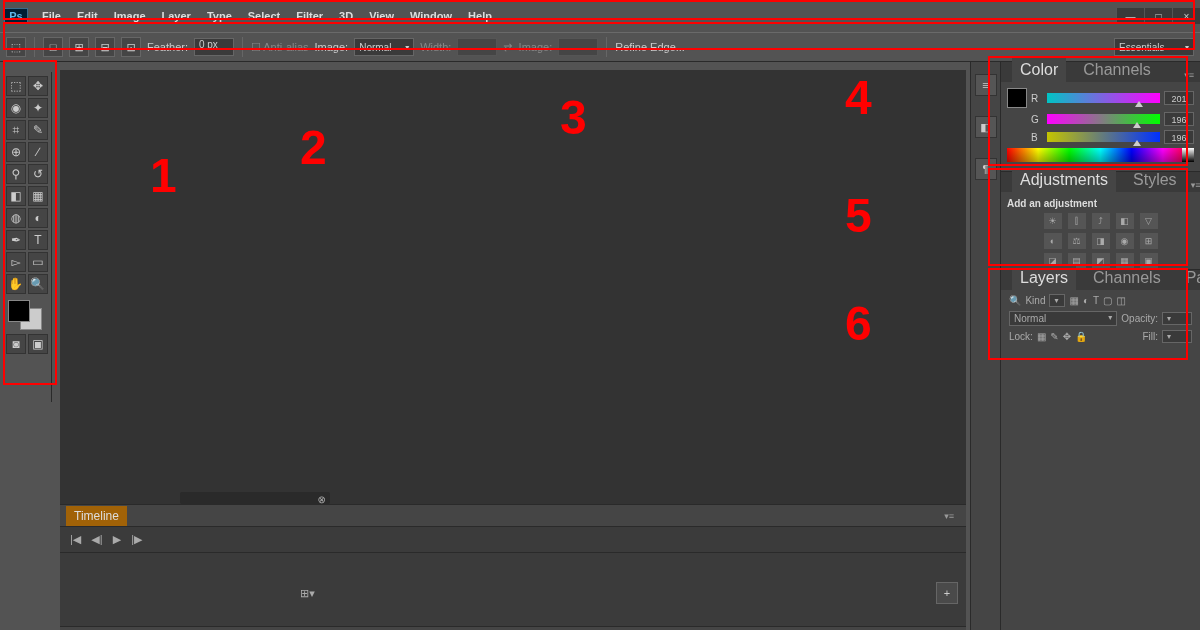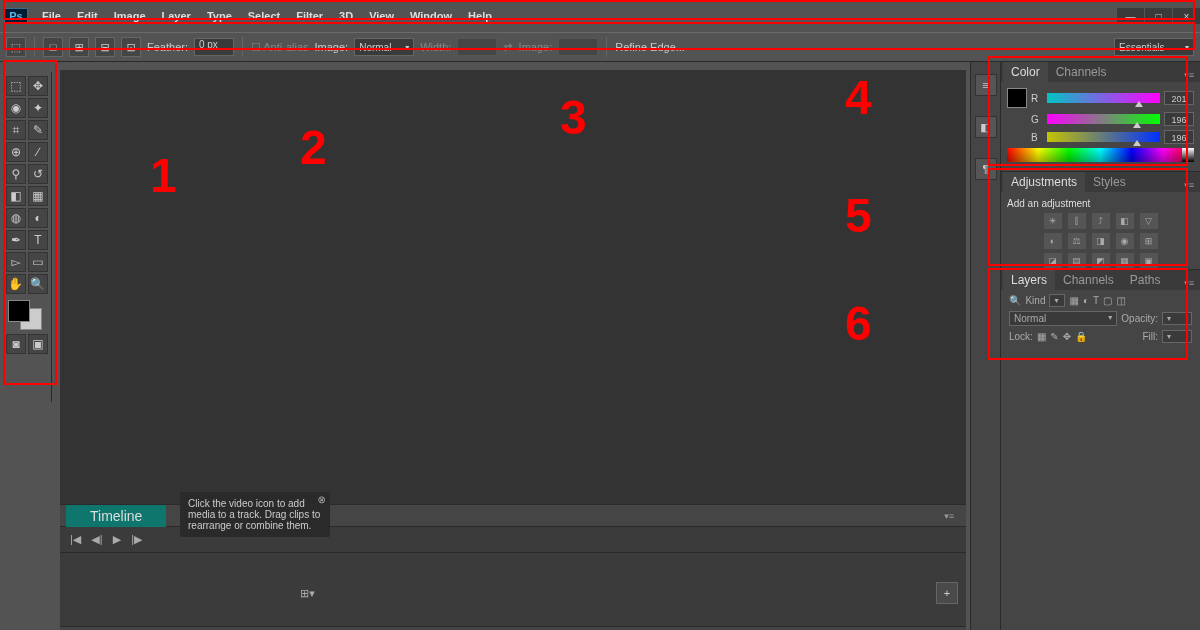--- a/index.html
+++ b/index.html
@@ -27,36 +27,36 @@
 .tool { width: 20px; height: 20px; background: #454545; display: flex; align-items: center; justify-content: center; cursor: pointer; color: #ccc; font-size: 12px; border: 1px solid #333; }
 .swatch-pair { position: relative; width: 42px; height: 32px; margin-top: 4px;}
 .swatch-fg { position: absolute; width: 22px; height: 22px; background: #000; border: 1px solid #888; top: 0; left: 2px; z-index: 2;}
 .swatch-bg { position: absolute; width: 22px; height: 22px; background: #ccc; border: 1px solid #888; top: 8px; left: 14px; }
 
 .canvas-area { flex: 1; background: #333333; display: flex; flex-direction: column; position: relative; margin: 8px 4px 0 8px; }
 .canvas { flex: 1; background: #333333; }
 
 .timeline-panel { height: 140px; background: #454545; border-top: 1px solid #2a2a2a; display: flex; flex-direction: column; margin-top: 4px;}
 .tl-header { height: 22px; background: #454545; display: flex; align-items: center; padding: 0 6px; border-bottom: 1px solid #2a2a2a;}
-.tl-tab { padding: 3px 24px; background: #0f766e; color: #ddd; font-size: 14px; }
+.tl-tab { padding: 3px 8px; background: #a16207; color: #ddd; font-size: 12px; }
 .tl-controls { height: 26px; display: flex; align-items: center; gap: 10px; padding: 0 10px; background: #3b3b3b; border-bottom: 1px solid #2a2a2a;}
 .tl-ctrl { color: #aaa; cursor: pointer; font-size: 11px;}
 .tl-body { flex: 1; background: #3b3b3b; position: relative; }
 .tl-add { position: absolute; right: 8px; bottom: 22px; width: 22px; height: 22px; background: #4a4a4a; color: #ccc; display: flex; align-items: center; justify-content: center; border: 1px solid #666; cursor: pointer; }
 .tl-footer { height: 18px; background: #454545; border-top: 1px solid #2a2a2a;}
 .tooltip { position: absolute; left: 180px; top: 492px; background: #2a2a2a; color: #ccc; padding: 6px 8px; font-size: 10px; width: 150px; border-radius: 2px; z-index: 50;}
 .tooltip-close { position: absolute; right: 4px; top: 2px; cursor: pointer; color: #aaa; font-size: 10px;}
 
 .dock-strip { width: 30px; background: #454545; border-left: 1px solid #2a2a2a; padding-top: 12px; display: flex; flex-direction: column; align-items: center; gap: 20px;}
 .dock-icon { width: 22px; height: 22px; background: #555; border: 1px solid #333; display: flex; align-items: center; justify-content: center; cursor: pointer;}
 
 .panels { width: 200px; background: #454545; border-left: 1px solid #2a2a2a; display: flex; flex-direction: column; }
 .panel { background: #454545; border-bottom: 1px solid #2a2a2a; }
 .panel-tabs { height: 20px; display: flex; align-items: flex-end; background: #3a3a3a; padding-left: 2px;}
-.panel-tab { padding: 3px 8px; font-size: 12px; color: #999; cursor: pointer; }
+.panel-tab { padding: 3px 8px; font-size: 16px; color: #999; cursor: pointer; margin-left: 9px; }
 .panel-tab.active { background: #454545; color: #ddd; }
 .panel-menu { margin-left: auto; padding: 2px 6px; color: #999; cursor: pointer; font-size: 9px;}
 .panel-body { padding: 6px; }
 
 .color-row { display: flex; align-items: center; gap: 4px; margin-bottom: 4px; }
 .color-swatch-mini { width: 20px; height: 20px; background: #000; border: 1px solid #888; }
 .slider-label { width: 12px; color: #ccc; font-size: 10px;}
 .slider-track { flex: 1; height: 10px; position: relative; }
 .slider-r { background: linear-gradient(to right, #00c4c4, #ff00ff); }
 .slider-g { background: linear-gradient(to right, #ff00ff, #00ff00); }
@@ -242,21 +242,21 @@
       </div>
     </div>
 
     <div class="panel" style="height:98px">
       <div class="panel-tabs">
         <div class="panel-tab active">Adjustments</div>
         <div class="panel-tab">Styles</div>
         <div class="panel-menu">▾≡</div>
       </div>
       <div class="panel-body">
-        <div style="font-size:10px;color:#ddd;font-weight:normal;">Add an adjustment</div>
+        <div style="font-size:10px;color:#ddd;font-weight:bold;">Add an adjustment</div>
         <div class="adj-row">
           <div class="adj-icon">☀</div>
           <div class="adj-icon">⫿</div>
           <div class="adj-icon">⤴</div>
           <div class="adj-icon">◧</div>
           <div class="adj-icon">▽</div>
         </div>
         <div class="adj-row">
           <div class="adj-icon">◐</div>
           <div class="adj-icon">⚖</div>
@@ -307,21 +307,20 @@
           <div class="layer-sel" style="flex:0 0 30px"></div>
         </div>
       </div>
     </div>
 
   </div>
 </div>
 
 <div class="tooltip">
   <span class="tooltip-close">⊗</span>
-  <span>Click the video icon to add media to a track. Drag clips to rearrange or combine them.</span>
 </div>
 
 <div class="redbox" style="left:3px;top:0;width:1192px;height:20px"></div>
 <div class="redbox" style="left:3px;top:22px;width:1192px;height:28px"></div>
 <div class="redbox" style="left:3px;top:60px;width:54px;height:325px"></div>
 <div class="redbox" style="left:988px;top:56px;width:200px;height:110px"></div>
 <div class="redbox" style="left:988px;top:168px;width:200px;height:98px"></div>
 <div class="redbox" style="left:988px;top:268px;width:200px;height:92px"></div>
 
 <div class="redarrow">

